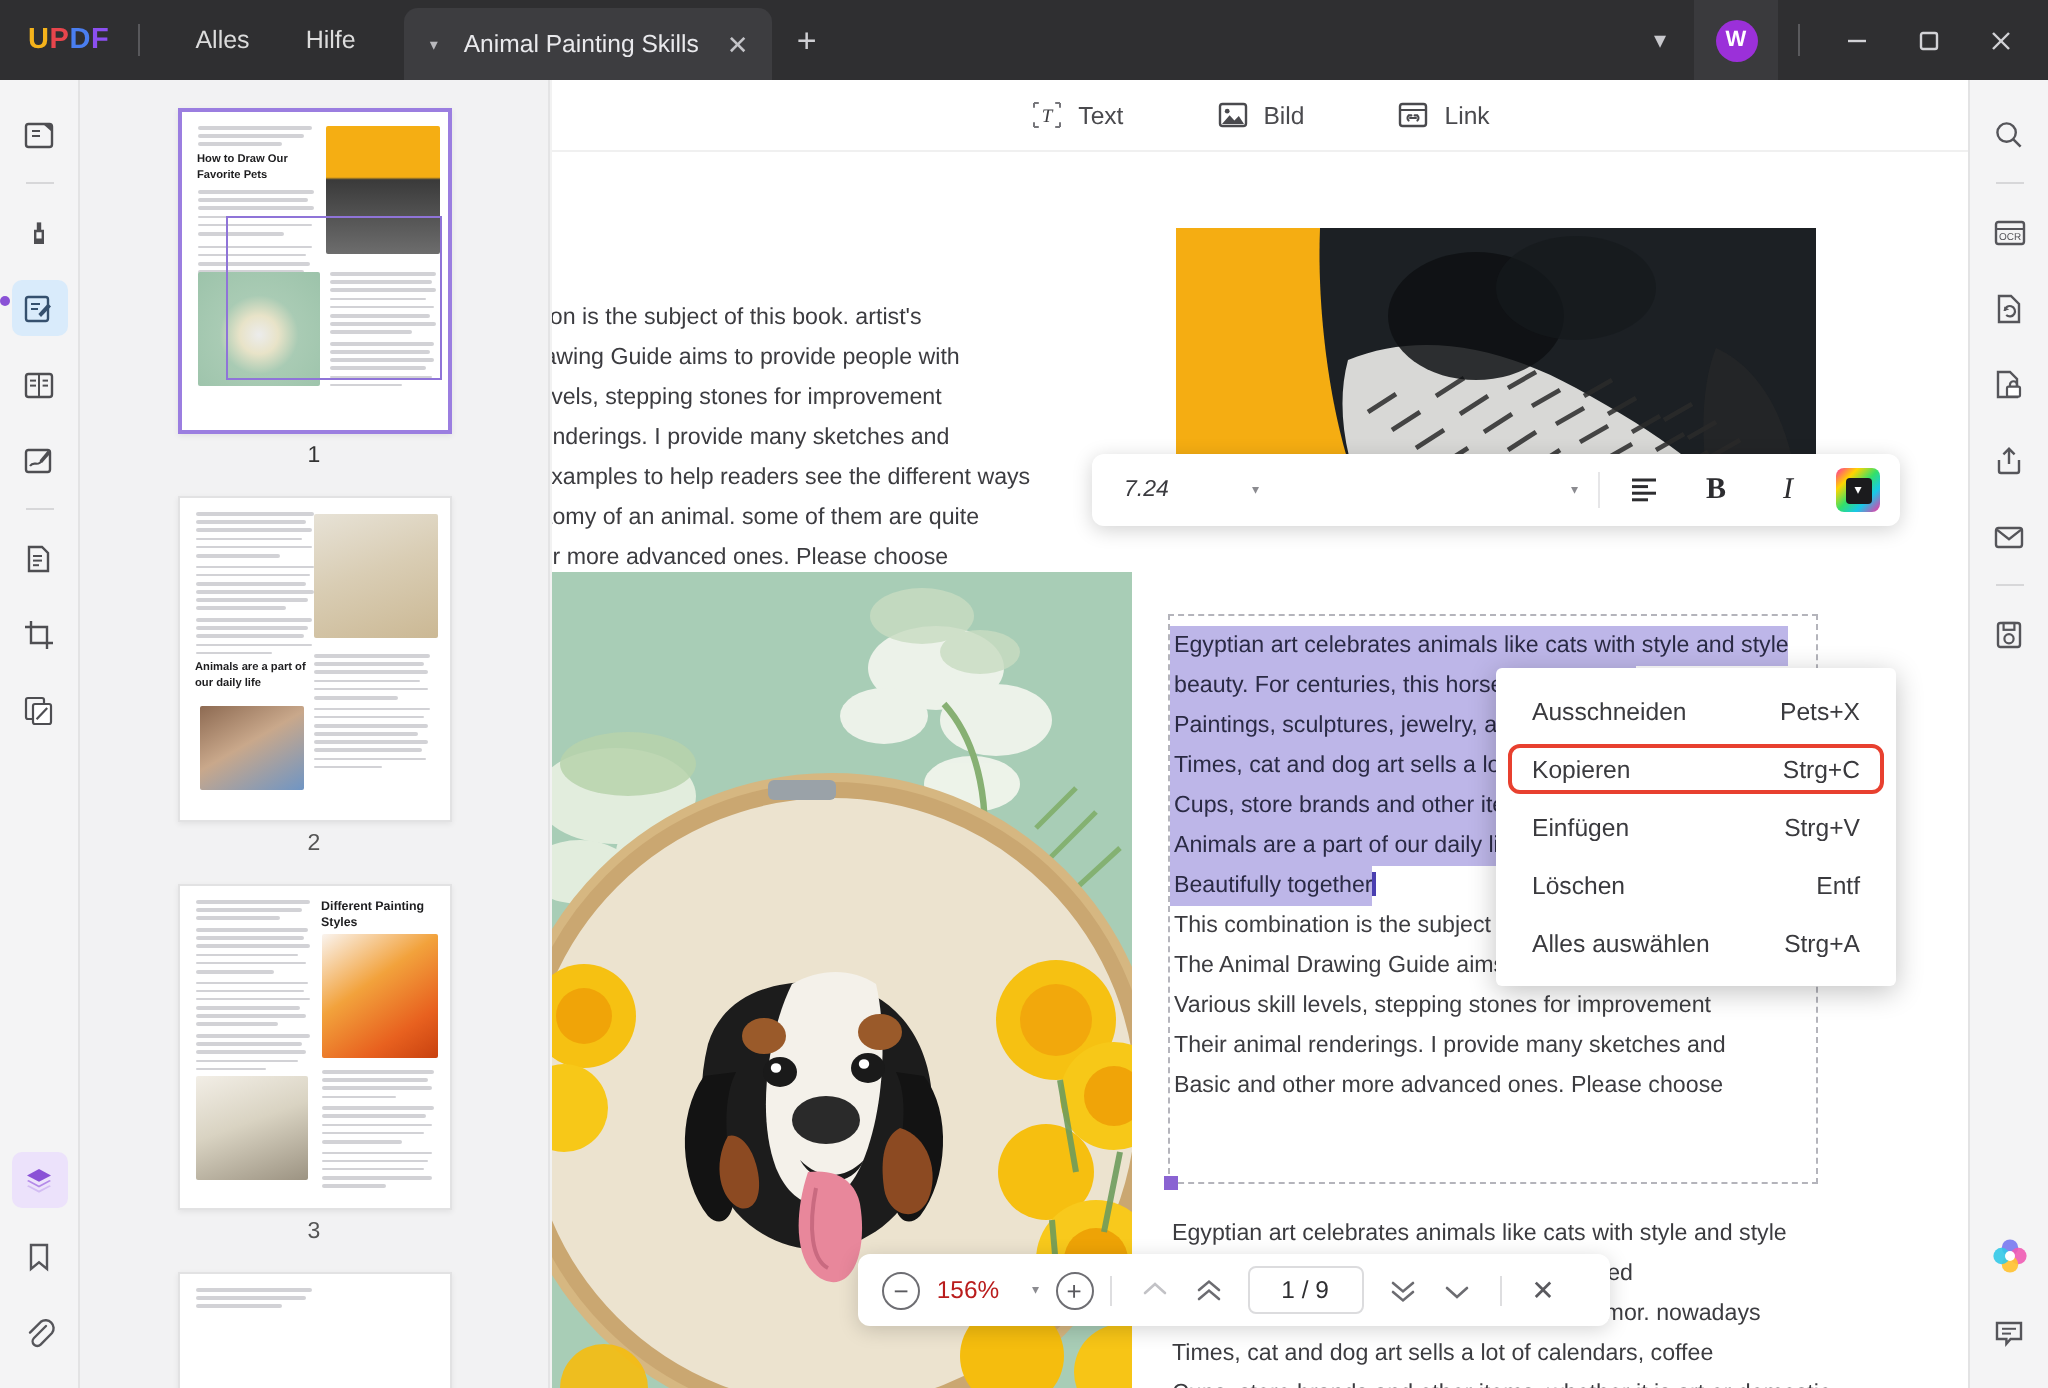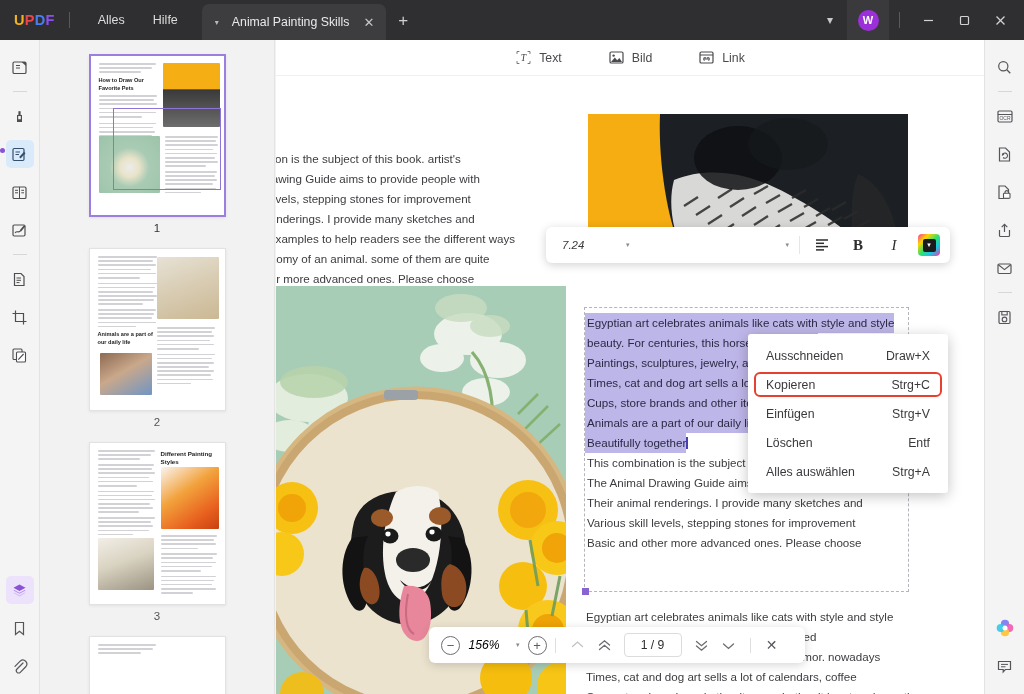--- a/index.html
+++ b/index.html
@@ -159,21 +159,21 @@
   .ctx-hl { position:absolute; left:6px; right:6px; top:2px; bottom:2px; border:2.5px solid #e8402f; border-radius:6px; pointer-events:none; }
 
   
   .bottombar {
     position:absolute; left:429px; top:627px; width:376px; height:36px;
     background:#fff; border-radius:6px; box-shadow:0 2px 10px rgba(0,0,0,.17);
     display:flex; align-items:center; z-index:50; padding:0 12px;
   }
   .bb-circ { width:19px; height:19px; border:1.4px solid #6e6e73; border-radius:50%;
              display:flex; align-items:center; justify-content:center; font-size:13px; color:#5a5a5f; line-height:1;}
-  .bb-zoom { font-size:12.2px; color:#000000; width:48px; text-align:center;font-style:italic; }
+  .bb-zoom { font-size:12.2px; color:#b91c1c; width:48px; text-align:center; }
   .bb-caret { font-size:7px; color:#8b8b90; padding:0 8px; }
   .bb-div { width:1px; height:15px; background:#dedee0; margin:0 8px; }
   .bb-ic { width:27px; display:flex; align-items:center; justify-content:center; color:#6c6c71; }
   .bb-ic.dis { color:#c2c2c6; }
   .bb-pages {
     border:1px solid #dcdcde; border-radius:4px; width:58px; height:24px;
     display:flex; align-items:center; justify-content:center;
     font-size:12.2px; color:#2e2e31; margin:0 6px;
   }
   .bb-x { font-size:14px; color:#5a5a5f; width:26px; text-align:center; }
@@ -698,22 +698,22 @@
           <div><span class="tline sel">Egyptian art celebrates animals like cats with style and style</span></div>
           <div><span class="tline sel">beauty. For centuries, this horse has inspired</span></div>
           <div><span class="tline sel">Paintings, sculptures, jewelry, and even armor. nowadays</span></div>
           <div><span class="tline sel">Times, cat and dog art sells a lot</span></div>
           <div><span class="tline sel">Cups, store brands and other items</span></div>
           <div><span class="tline sel">Animals are a part of our daily life</span></div>
           <div><span class="tline sel">Beautifully together</span><span class="caret-bar"></span></div>
 
           <div class="tline">This combination is the subject of this book. artist's</div>
           <div class="tline">The Animal Drawing Guide aims to provide people with</div>
+          <div class="tline">Various skill levels, stepping stones for improvement</div>
           <div class="tline">Their animal renderings. I provide many sketches and</div>
-          <div class="tline">Various skill levels, stepping stones for improvement</div>
           <div class="tline">Basic and other more advanced ones. Please choose</div>
         </div>
       </div>
 
       <div class="txt-lower">
         <div class="l">Egyptian art celebrates animals like cats with style and style</div>
         <div class="l">beauty. For centuries, this horse has inspired</div>
         <div class="l">Paintings, sculptures, jewelry, and even armor. nowadays</div>
         <div class="l">Times, cat and dog art sells a lot of calendars, coffee</div>
         <div class="l">Cups, store brands and other items. whether it is art or domestic</div>
@@ -738,21 +738,21 @@
     <div class="fmt-btn fmt-b">B</div>
     <div class="fmt-btn fmt-i">I</div>
     <div class="fmt-color">
       <i>▾</i>
     </div>
   </div>
 
   <div class="ctxmenu">
     <div class="ctx-item">
       <span>Ausschneiden</span>
-      <span class="sc">Draw+X</span>
+      <span class="sc">Pets+X</span>
     </div>
     <div class="ctx-item">
       <span>Kopieren</span>
       <span class="sc">Strg+C</span>
       <span class="ctx-hl"></span>
     </div>
     <div class="ctx-item">
       <span>Einfügen</span>
       <span class="sc">Strg+V</span>
     </div>

